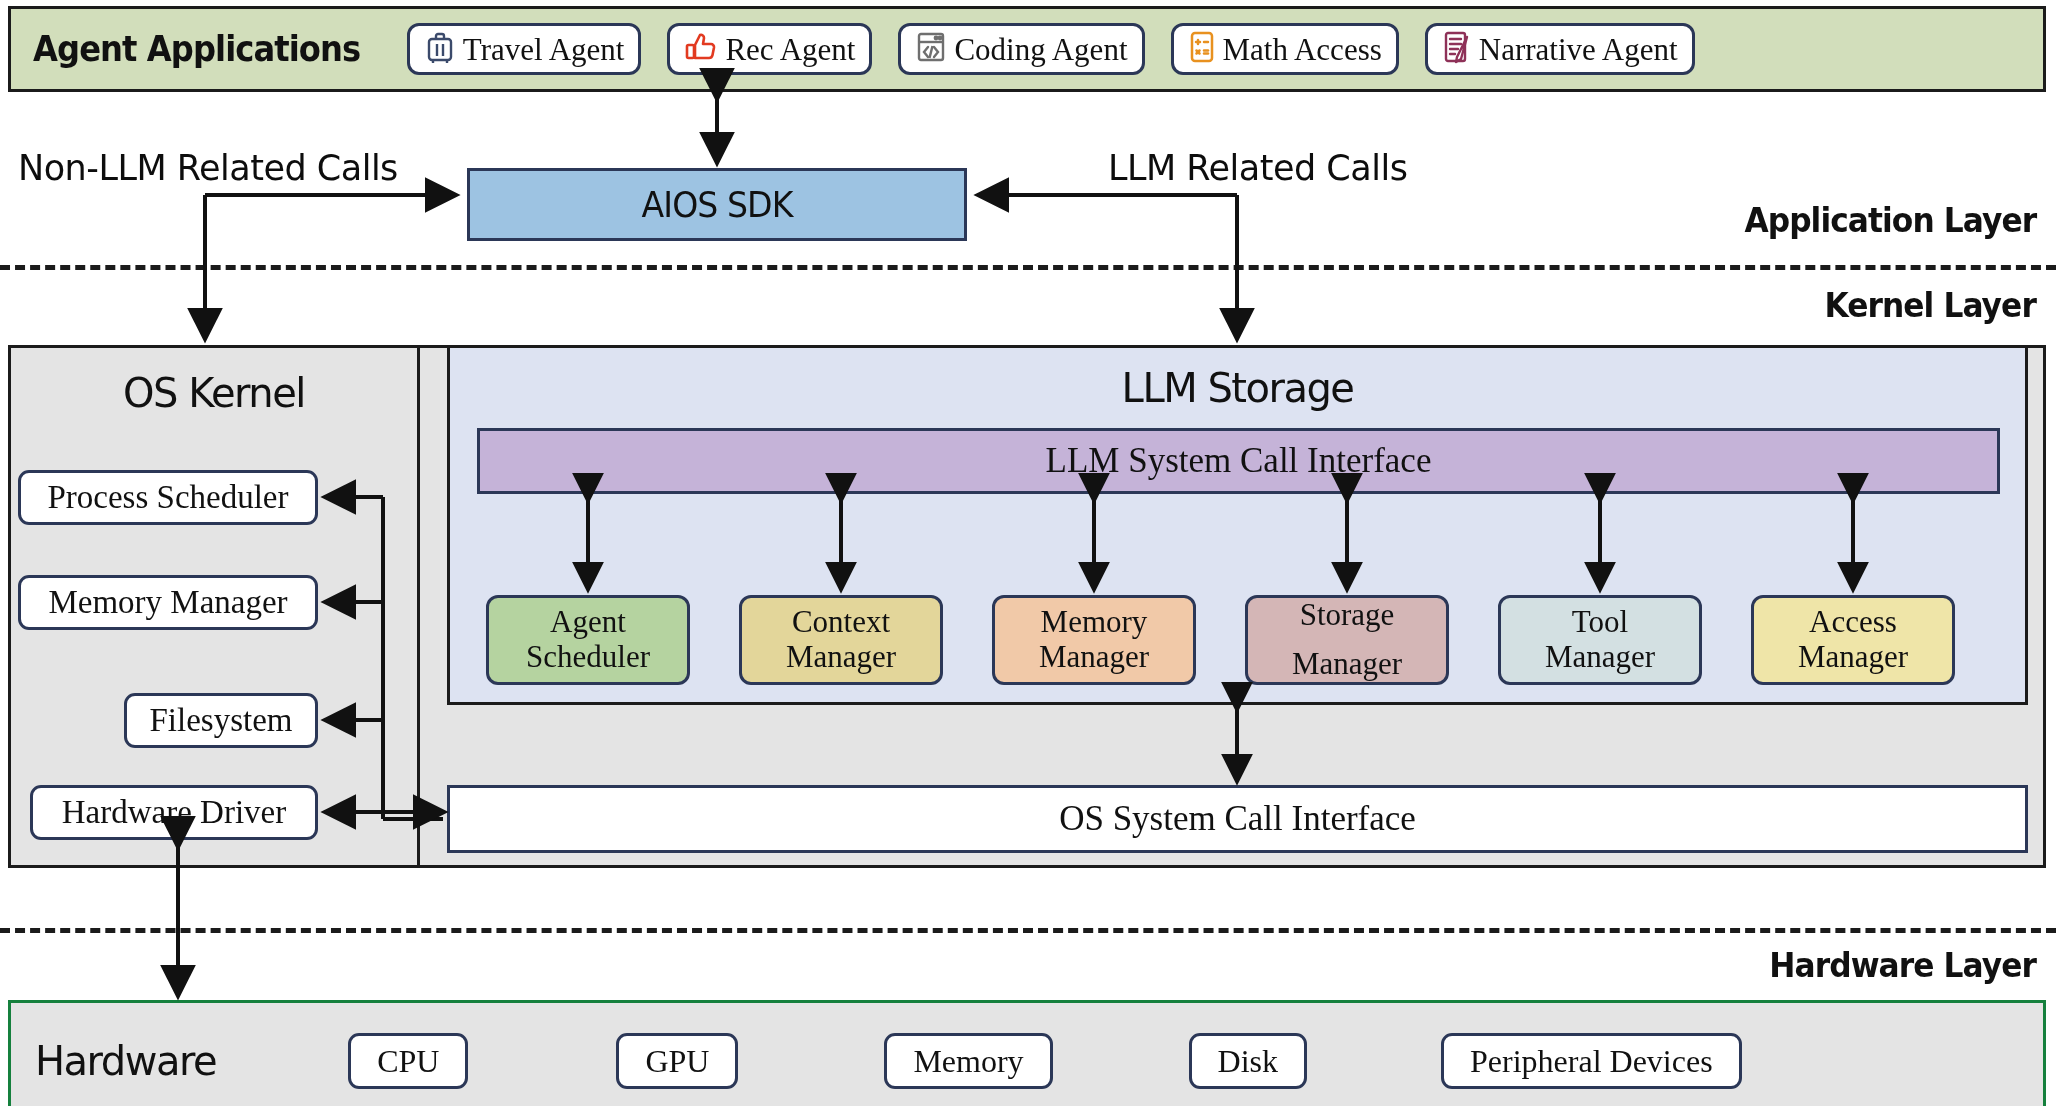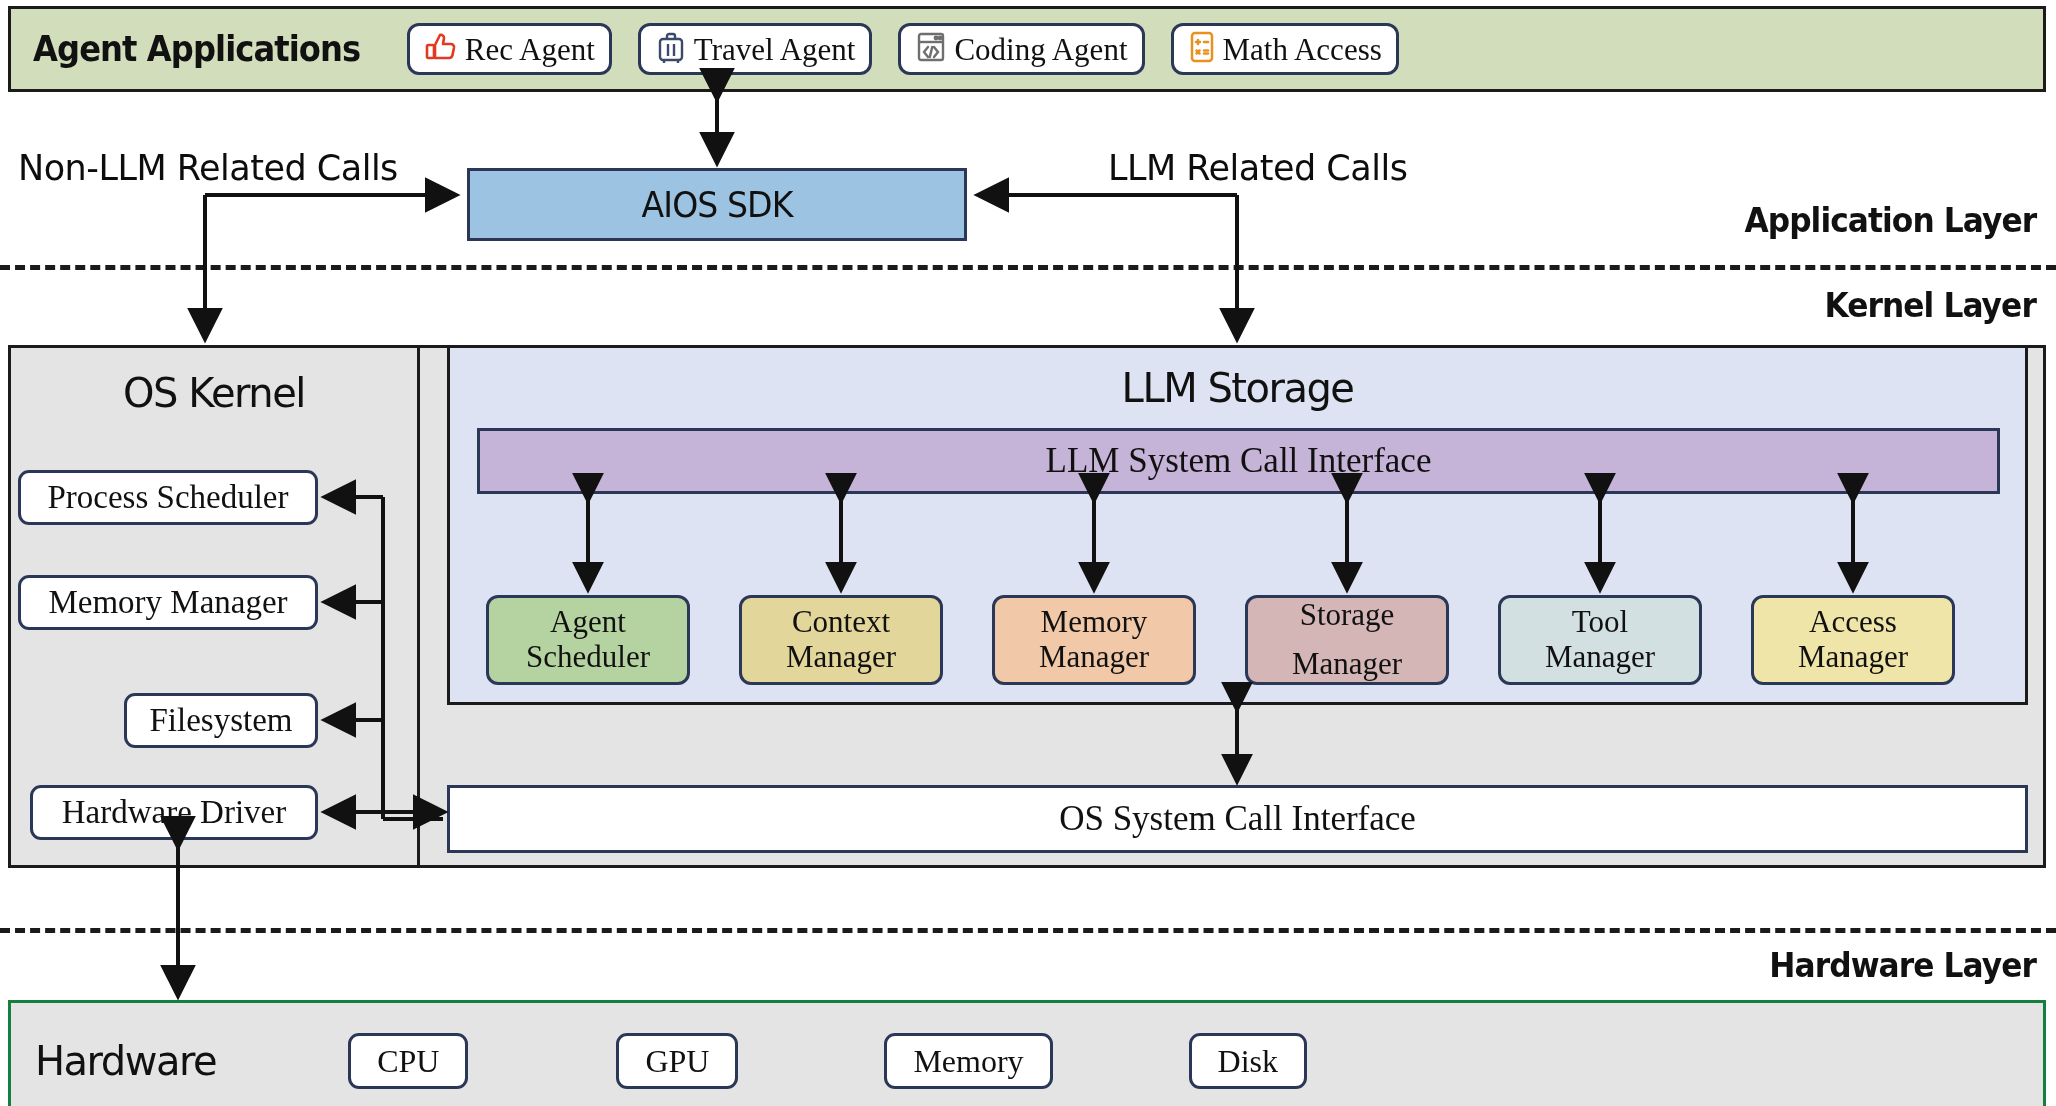--- a/index.html
+++ b/index.html
@@ -84,44 +84,44 @@
 </style>
 </head>
 <body>
 
 <div id="app-band" class="abs">
   <div id="app-band-title">Agent Applications</div>
   <div class="chips-row">
 
     <div class="agent-chip">
       <span>
-        <svg width="34" height="34" viewBox="0 0 34 34">
-            <g fill="none" stroke="#e23a20" stroke-width="2.6" stroke-linejoin="round">
-          <path d="M11 15 L16 5 a3 3 0 0 1 4 3 l-1 6 h8 a3 3 0 0 1 3 3.4 l-1.6 8 a3.5 3.5 0 0 1-3.4 2.6 H11 Z"></path>
-          <rect x="3" y="15" width="7" height="13" rx="1.5"></rect>
-        </g>
-          </svg>
-      </span>
-      <span class="lbl">Rec Agent</span>
-    </div>
-
-    <div class="agent-chip">
-      <span>
         <svg width="32" height="34" viewBox="0 0 32 34">
             <g fill="none" stroke="#3b4a6b" stroke-width="2.4">
           <rect x="5" y="9" width="22" height="21" rx="3"></rect>
           <path d="M12 9V6a2 2 0 0 1 2-2h4a2 2 0 0 1 2 2v3"></path>
           <line x1="13" y1="14" x2="13" y2="26"></line>
               <line x1="19" y1="14" x2="19" y2="26"></line>
           <line x1="9" y1="30" x2="9" y2="33"></line>
               <line x1="23" y1="30" x2="23" y2="33"></line>
         </g>
           </svg>
       </span>
       <span class="lbl">Travel Agent</span>
+    </div>
+
+    <div class="agent-chip">
+      <span>
+        <svg width="34" height="34" viewBox="0 0 34 34">
+            <g fill="none" stroke="#e23a20" stroke-width="2.6" stroke-linejoin="round">
+          <path d="M11 15 L16 5 a3 3 0 0 1 4 3 l-1 6 h8 a3 3 0 0 1 3 3.4 l-1.6 8 a3.5 3.5 0 0 1-3.4 2.6 H11 Z"></path>
+          <rect x="3" y="15" width="7" height="13" rx="1.5"></rect>
+        </g>
+          </svg>
+      </span>
+      <span class="lbl">Rec Agent</span>
     </div>
 
     <div class="agent-chip">
       <span>
         <svg width="32" height="34" viewBox="0 0 32 34">
             <g fill="none" stroke="#6f6f6f" stroke-width="2.4">
           <rect x="4" y="4" width="24" height="26" rx="2"></rect>
           <line x1="4" y1="12" x2="28" y2="12"></line>
           <circle cx="21" cy="8" r="1.2" fill="#6f6f6f"></circle>
               <circle cx="25" cy="8" r="1.2" fill="#6f6f6f"></circle>
@@ -145,20 +145,35 @@
           <line x1="8.5" y1="20.5" x2="11.5" y2="23.5"></line>
               <line x1="11.5" y1="20.5" x2="8.5" y2="23.5"></line>
           <line x1="16" y1="20.5" x2="20" y2="20.5"></line>
               <line x1="16" y1="23.5" x2="20" y2="23.5"></line>
         </g>
           </svg>
       </span>
       <span class="lbl">Math Access</span>
     </div>
 
+    <div class="agent-chip">
+      <span>
+        <svg width="30" height="34" viewBox="0 0 30 34">
+            <g fill="none" stroke="#8e3158" stroke-width="2.4" stroke-linecap="round">
+          <rect x="4" y="3" width="19" height="28" rx="2"></rect>
+          <line x1="8" y1="9" x2="19" y2="9"></line>
+          <line x1="8" y1="14" x2="19" y2="14"></line>
+          <line x1="8" y1="19" x2="16" y2="19"></line>
+          <line x1="8" y1="24" x2="13" y2="24"></line>
+          <path d="M25 7 L15 27 L14 32 L19 29 Z" stroke-linejoin="round"></path>
+        </g>
+          </svg>
+      </span>
+      <span class="lbl">Narrative Agent</span>
+    </div>
 
   </div>
 </div>
 
 <div class="abs hand" style="left:18px;top:148px;font-size:35px;">Non-LLM Related Calls</div>
 <div class="abs hand" style="left:1108px;top:148px;font-size:35px;">LLM Related Calls</div>
 
 <div id="aios-sdk" class="abs">
   <span>AIOS SDK</span>
 </div>
@@ -230,20 +245,23 @@
       <span>CPU</span>
     </div>
     <div class="hw-chip" style="margin-left:148px;align-items:center;">
       <span>GPU</span>
     </div>
     <div class="hw-chip" style="margin-left:146px;">
       <span>Memory</span>
     </div>
     <div class="hw-chip" style="margin-left:136px;">
       <span>Disk</span>
+    </div>
+    <div class="hw-chip" style="margin-left:134px;">
+      <span>Peripheral Devices</span>
     </div>
   </div>
 </div>
 
 <svg class="overlay">
   <defs>
     <marker id="ah" markerWidth="9" markerHeight="9" refX="7.6" refY="4.5" orient="auto">
       <path d="M0,0 L9,4.5 L0,9 z" fill="#111"></path>
     </marker>
     <marker id="ahs" markerWidth="8" markerHeight="8" refX="6.8" refY="4" orient="auto">

